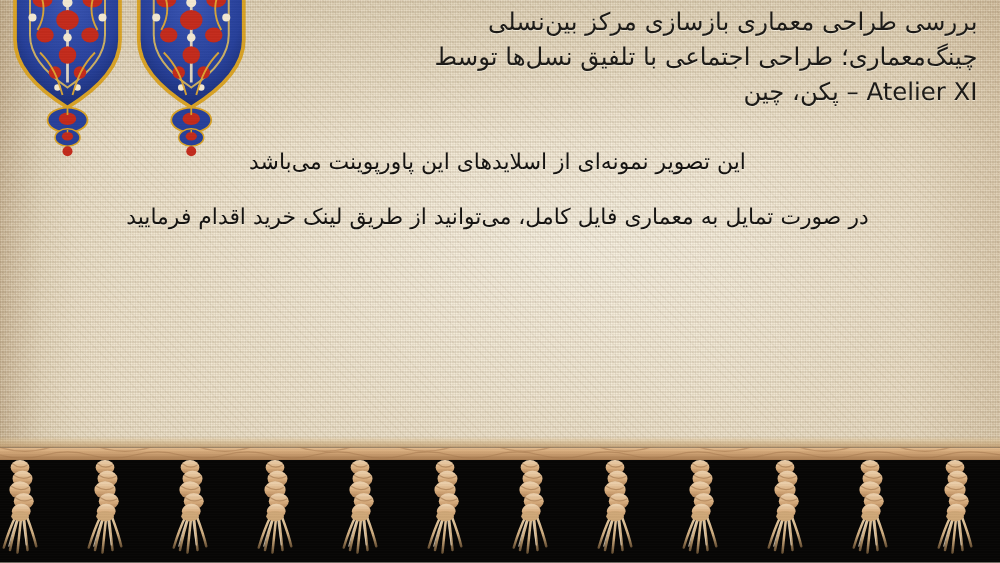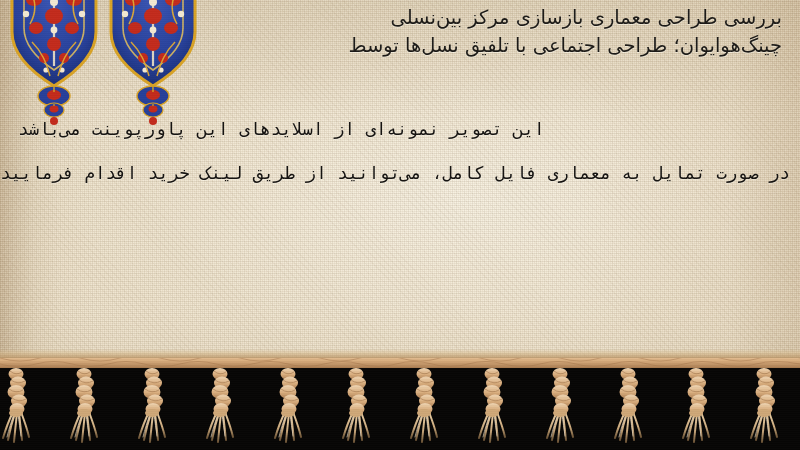--- a/index.html
+++ b/index.html
@@ -113,25 +113,24 @@
     font-weight: 400;
     letter-spacing: 0;
     white-space: nowrap;
     text-shadow: 0 1px 0 rgba(255,252,242,0.45);
   }
   .title-line.ltrmix { direction: rtl; }
 
   .body-block {
     position: absolute;
     top: 108px;
-    right: 10px;
+    right: 22px;
     left: 18px;
-    text-align: left;
+    text-align: center;
     color: #141210;
-    font-family: Liberation Mono, monospace;
   }
   .body-line {
     font-size: 17.5px;
     line-height: 44px;
     font-weight: 400;
     white-space: nowrap;
     text-shadow: 0 1px 0 rgba(255,252,242,0.40);
   }
 
   
@@ -309,21 +308,22 @@
         <path d="M48 120 V126" stroke="#d9a326" stroke-width="1.4"></path>
         <path d="M48 138 V140" stroke="#d9a326" stroke-width="1.2"></path>
       </g>
     </svg>
   </div>
 
   <div class="text-layer">
 
     <div class="title-block">
       <div class="title-line">بررسی طراحی معماری بازسازی مرکز بین‌نسلی</div>
-      <div class="title-line">چینگ‌هوایوان؛ طراحی اجتماعی با تلفیق نسل‌ها توسط</div>
+      <div class="title-line">چینگ‌معماری؛ طراحی اجتماعی با تلفیق نسل‌ها توسط</div>
+      <div class="title-line ltrmix">Atelier XI – پکن، چین</div>
     </div>
 
     <div class="body-block">
       <div class="body-line">این تصویر نمونه‌ای از اسلایدهای این پاورپوینت می‌باشد</div>
       <div class="body-line">در صورت تمایل به معماری فایل کامل، می‌توانید از طریق لینک خرید اقدام فرمایید</div>
     </div>
   </div>
 
   <div class="fringe-seam"></div>
   <div class="fringe-band">

